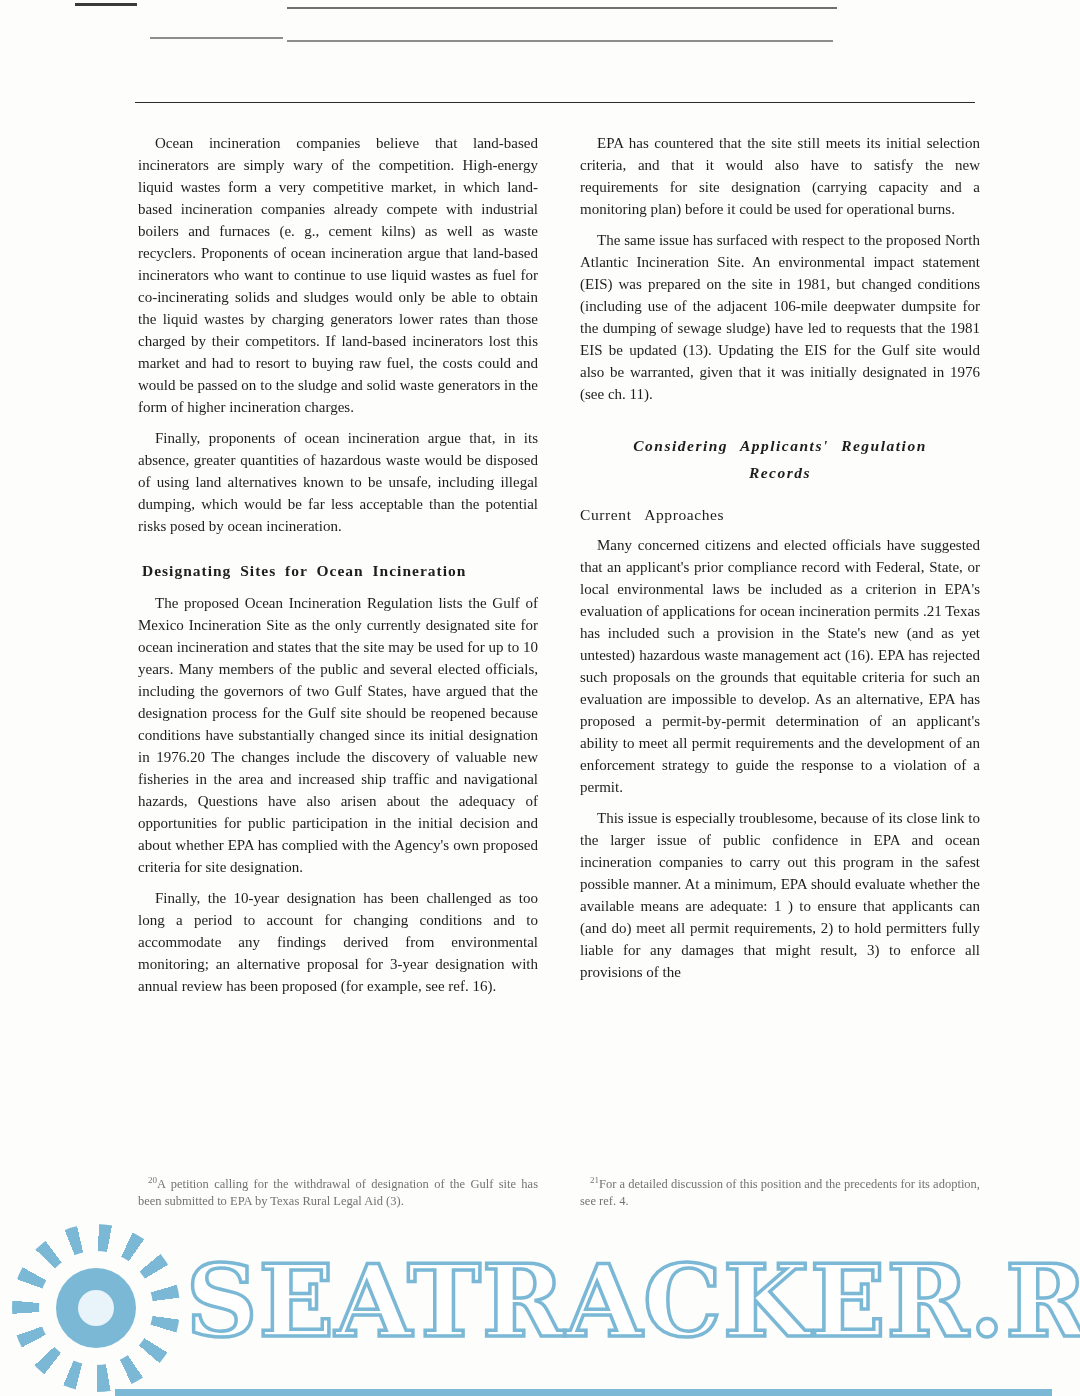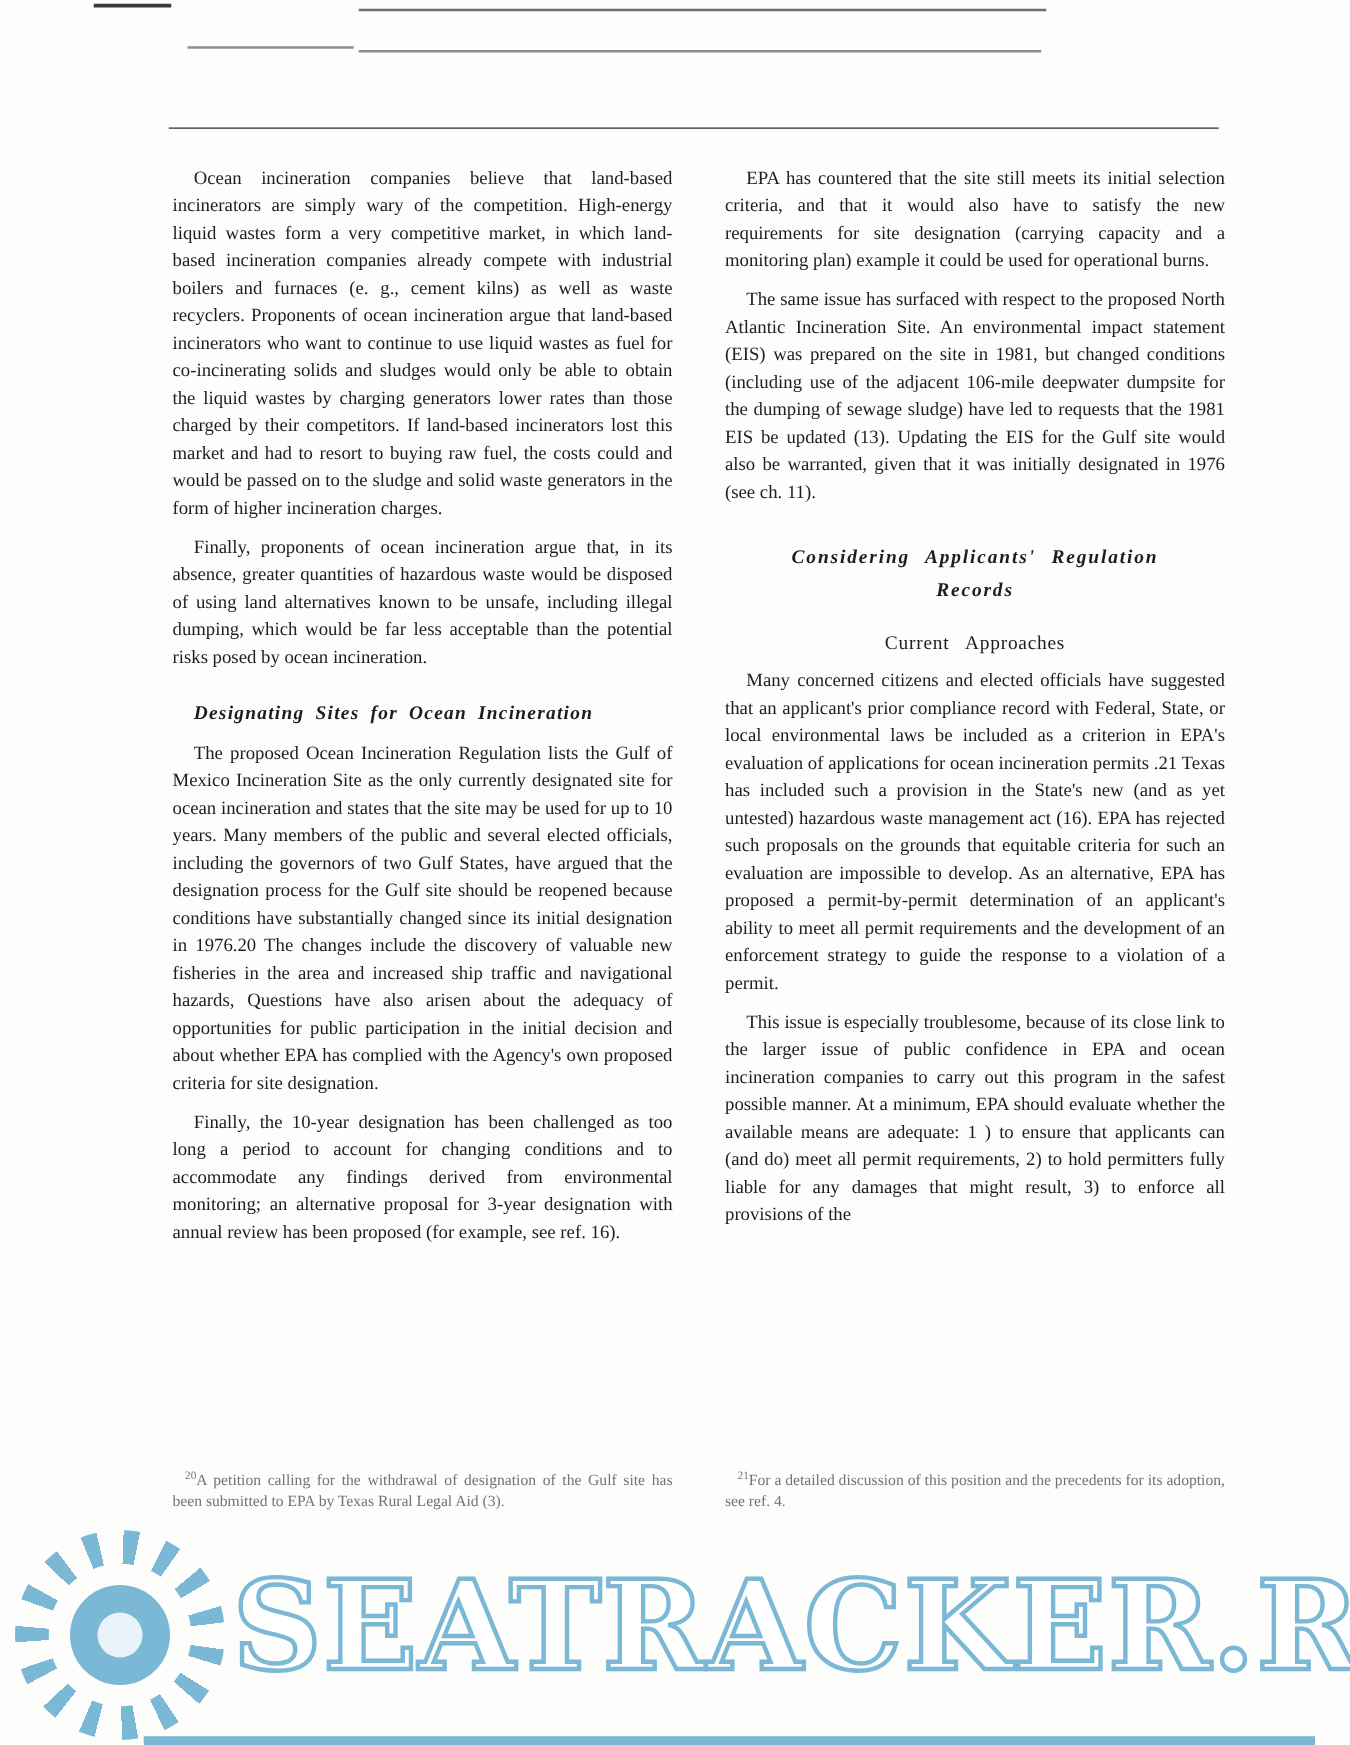--- a/index.html
+++ b/index.html
@@ -45,38 +45,37 @@
   .column { width:400px; display:flex; flex-direction:column; }
 
   p.body {
     font-size:15px; line-height:22px;
     text-align:justify;
     margin:0 0 9px 0;
     text-indent:17px;
   }
 
   .section-heading-left {
-    font-style:italic; font-weight:bold;
+    font-weight:bold;
     font-size:15.5px;
     letter-spacing:1px; word-spacing:4px;
-    margin:16px 0 12px 17px;
+    margin:16px 0 12px 4px;
   }
   .section-heading-right {
     font-style:italic; font-weight:bold;
     font-size:15.5px;
     letter-spacing:1.5px; word-spacing:7px;
     text-align:center;
     line-height:27px;
     margin:18px 0 8px 0;
   }
   .subheading {
     font-size:15.5px;
     letter-spacing:0.6px; word-spacing:9px;
     margin:12px 0 10px 0;
-    text-align:center;
   }
 
   .footnote {
     margin-top:auto;
     font-size:12.5px; line-height:17px;
     text-align:justify;
     text-indent:10px;
     color:#737373;
   }
   .footnote sup { font-size:9px; line-height:0; }
@@ -132,21 +131,21 @@
       <p class="body">Finally, proponents of ocean incineration argue that, in its absence, greater quantities of hazardous waste would be disposed of using land alternatives known to be unsafe, including illegal dumping, which would be far less acceptable than the potential risks posed by ocean incineration.</p>
       <h3 class="section-heading-left">Designating Sites for Ocean Incineration</h3>
       <p class="body">The proposed Ocean Incineration Regulation lists the Gulf of Mexico Incineration Site as the only currently designated site for ocean incineration and states that the site may be used for up to 10 years. Many members of the public and several elected officials, including the governors of two Gulf States, have argued that the designation process for the Gulf site should be reopened because conditions have substantially changed since its initial designation in 1976.20 The changes include the discovery of valuable new fisheries in the area and increased ship traffic and navigational hazards, Questions have also arisen about the adequacy of opportunities for public participation in the initial decision and about whether EPA has complied with the Agency's own proposed criteria for site designation.</p>
       <p class="body">Finally, the 10-year designation has been challenged as too long a period to account for changing conditions and to accommodate any findings derived from environmental monitoring; an alternative proposal for 3-year designation with annual review has been proposed (for example, see ref. 16).</p>
       <div class="footnote">
         <sup>20</sup><span>A petition calling for the withdrawal of designation of the Gulf site has been submitted to EPA by Texas Rural Legal Aid (3).</span>
       </div>
     </div>
 
     <div class="column">
-      <p class="body">EPA has countered that the site still meets its initial selection criteria, and that it would also have to satisfy the new requirements for site designation (carrying capacity and a monitoring plan) example it could be used for operational burns.</p>
+      <p class="body">EPA has countered that the site still meets its initial selection criteria, and that it would also have to satisfy the new requirements for site designation (carrying capacity and a monitoring plan) before it could be used for operational burns.</p>
       <p class="body">The same issue has surfaced with respect to the proposed North Atlantic Incineration Site. An environmental impact statement (EIS) was prepared on the site in 1981, but changed conditions (including use of the adjacent 106-mile deepwater dumpsite for the dumping of sewage sludge) have led to requests that the 1981 EIS be updated (13). Updating the EIS for the Gulf site would also be warranted, given that it was initially designated in 1976 (see ch. 11).</p>
       <h3 class="section-heading-right">
         <span>Considering Applicants' Regulation</span><br>
         <span>Records</span>
       </h3>
       <div class="subheading">Current Approaches</div>
       <p class="body">Many concerned citizens and elected officials have suggested that an applicant's prior compliance record with Federal, State, or local environmental laws be included as a criterion in EPA's evaluation of applications for ocean incineration permits .21 Texas has included such a provision in the State's new (and as yet untested) hazardous waste management act (16). EPA has rejected such proposals on the grounds that equitable criteria for such an evaluation are impossible to develop. As an alternative, EPA has proposed a permit-by-permit determination of an applicant's ability to meet all permit requirements and the development of an enforcement strategy to guide the response to a violation of a permit.</p>
       <p class="body">This issue is especially troublesome, because of its close link to the larger issue of public confidence in EPA and ocean incineration companies to carry out this program in the safest possible manner. At a minimum, EPA should evaluate whether the available means are adequate: 1 ) to ensure that applicants can (and do) meet all permit requirements, 2) to hold permitters fully liable for any damages that might result, 3) to enforce all provisions of the</p>
       <div class="footnote">
         <sup>21</sup><span>For a detailed discussion of this position and the precedents for its adoption, see ref. 4.</span>

